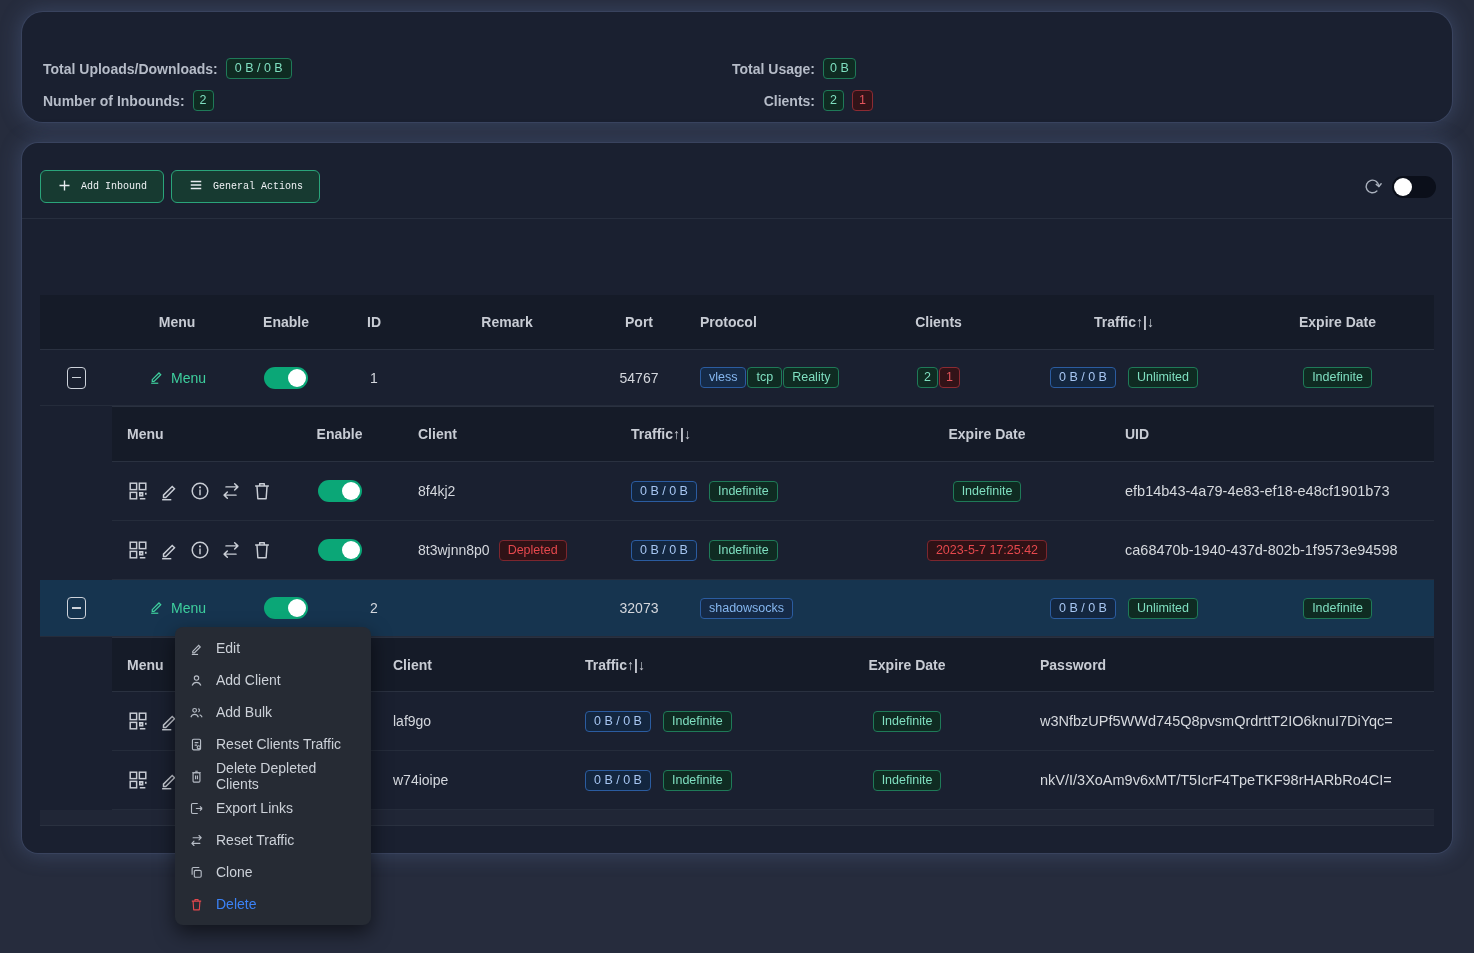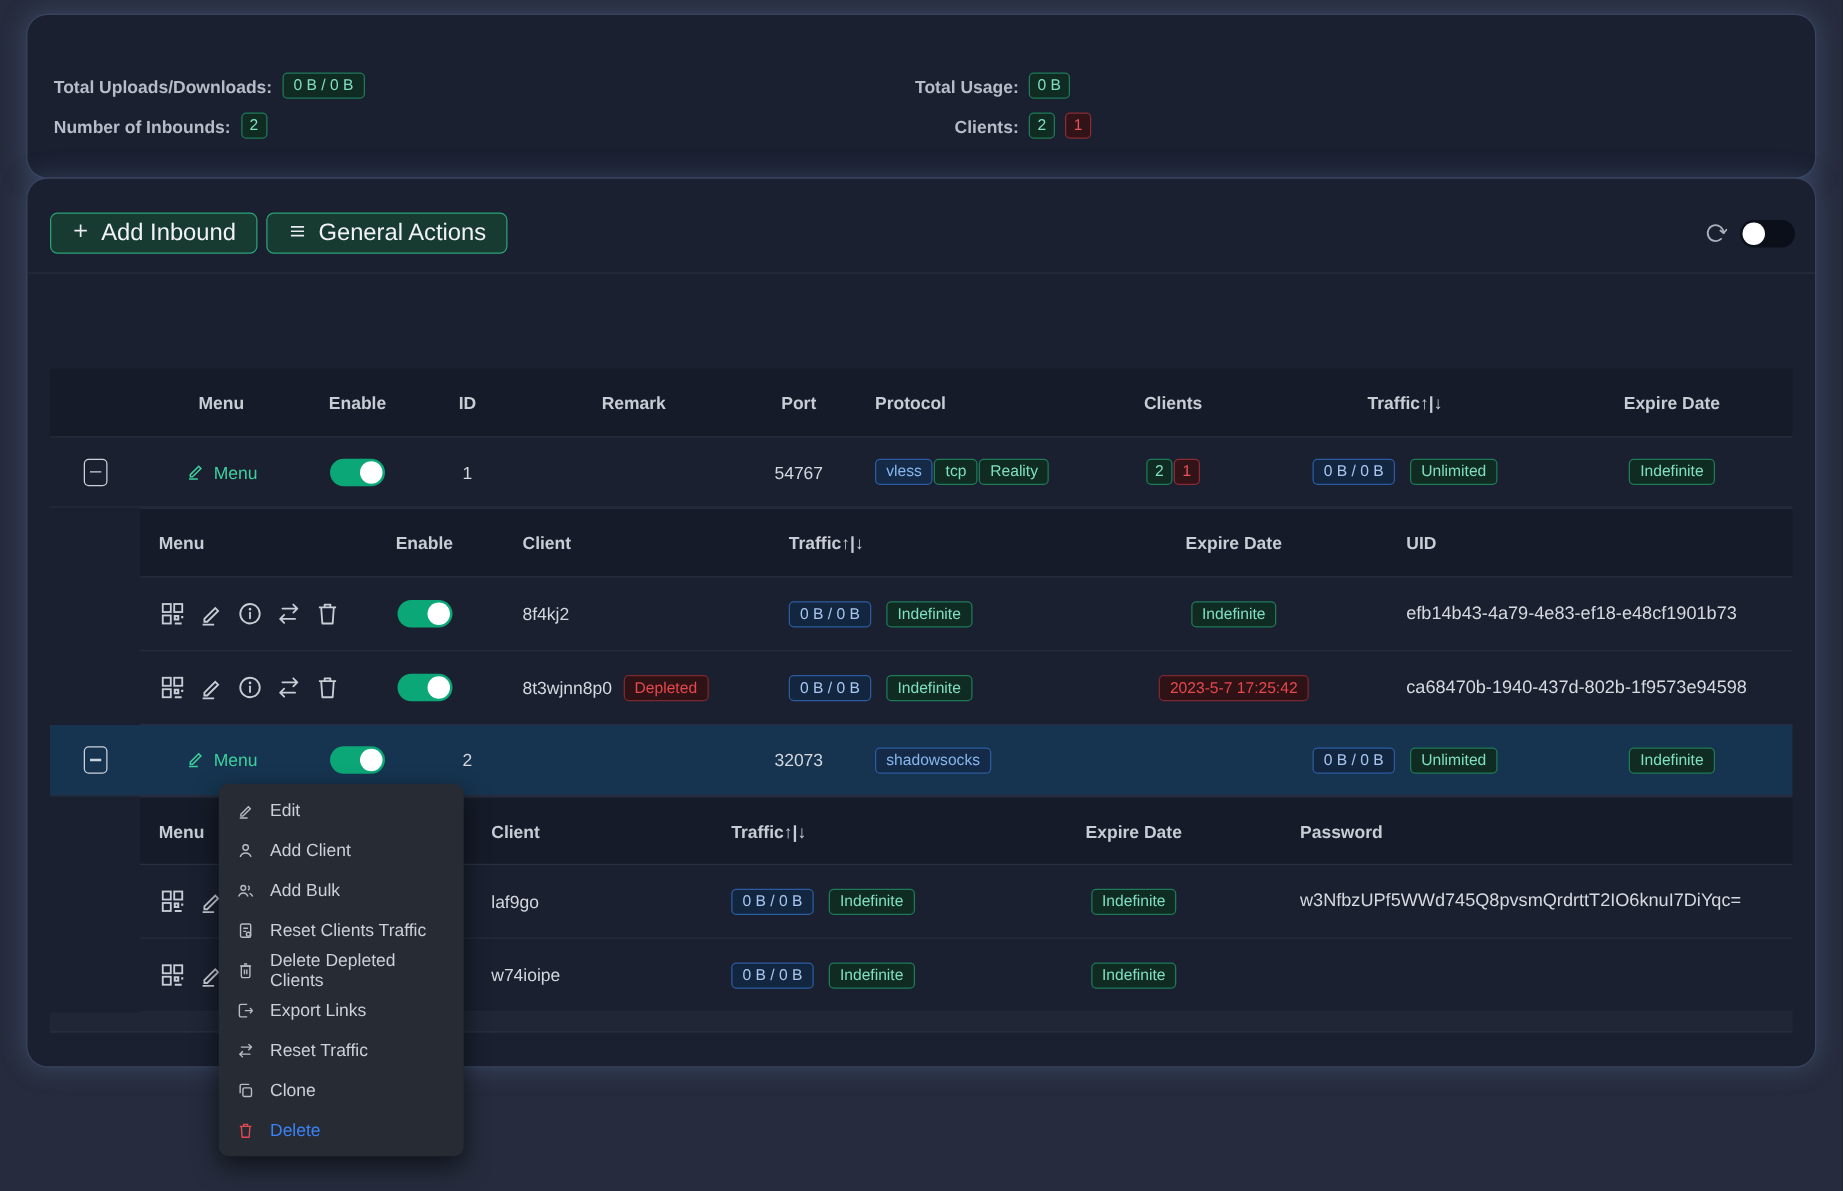--- a/index.html
+++ b/index.html
@@ -1,21 +1,21 @@
 <!DOCTYPE html>
 <html><head>
 <meta charset="utf-8">
 <style>
   * { margin:0; padding:0; box-sizing:border-box; }
   body { background:#1e2330; font-family:"Liberation Sans","DejaVu Sans",sans-serif; }
   .page { position:relative; width:1474px; height:953px; overflow:hidden; background:#262c3d; color:#d4d7dd; font-size:14px; }
 
   .card { position:absolute; background:#1a2030; border-radius:16px;
           box-shadow:0 0 0 1px #39435e, 0 0 20px 3px rgba(100,125,180,.28); }
-  .stats-card { left:22px; top:12px; width:1430px; height:130px; }
+  .stats-card { left:22px; top:12px; width:1430px; height:110px;border-radius:21px; }
   .main-panel { left:22px; top:143px; width:1430px; height:710px; }
 
   .stat-col { position:absolute; top:46px; display:flex; flex-direction:column; gap:11px; }
   .stat-col.left { left:21px; }
   .stat-col.right { left:660px; }
   .stat-row { display:flex; align-items:center; gap:8px; height:21px; }
   .stat-row .lbl { color:#b6bcc8; font-weight:600; }
   .stat-col.right .lbl { display:inline-block; min-width:133px; text-align:right; }
 
   .badge { display:inline-flex; align-items:center; padding:1px 8px; border-radius:4px;
@@ -23,21 +23,21 @@
   .b-green { color:#7fdfc0; border-color:#1f7a58; background:#0f2b22; }
   .b-blue  { color:#a7c6f2; border-color:#2b5ca0; background:#13263f; }
   .b-tag   { color:#85b6ef; border-color:#2b5ca0; background:#152a47; }
   .b-red   { color:#e5545b; border-color:#8c2b33; background:#321318; }
   .b-dred  { color:#e5484d; border-color:#7c262e; background:#2f1216; }
   .b-num   { padding:1px 6px; }
 
   .toolbar { position:absolute; top:27px; left:18px; right:16px; height:33px; display:flex; gap:7px; align-items:center; }
   .btn { display:inline-flex; align-items:center; gap:9px; height:33px; padding:0 16px;
          background:#173a31; border:1px solid #2aa47a; border-radius:6px; color:#f0f2f5;
-         font-size:19px; font-weight:500; cursor:pointer; font-family:Liberation Sans, sans-serif; }
+         font-size:10px; font-weight:500; cursor:pointer; font-family:Liberation Mono, monospace; }
   .btn svg { stroke:#e8ebef; }
   .toolbar-right { margin-left:auto; display:flex; align-items:center; gap:10px; }
   .icon-btn { color:#aab1bd; cursor:pointer; display:flex; }
 
   .switch { position:relative; width:44px; height:22px; border-radius:11px; background:#0ba777; cursor:pointer; flex:none; }
   .switch .knob { position:absolute; top:2px; right:2px; width:18px; height:18px; border-radius:50%; background:#fff; }
   .switch.off { background:#0b0f1a; }
   .switch.off .knob { right:auto; left:2px; }
 
   .divider { position:absolute; top:75px; left:0; right:0; border-top:1px solid #272e3e; }
@@ -442,20 +442,21 @@
               <div class="switch">
                 <div class="knob"></div>
               </div>
             </span>
           <span class="l pl11">w74ioipe</span>
           <span class="l pl8 cellflex gap12">
             <span class="badge b-blue">0 B / 0 B</span>
             <span class="badge b-green">Indefinite</span>
           </span>
           <span class="c"><span class="badge b-green">Indefinite</span></span>
+          <span class="l pl43 mono-id">nkV/I/3XoAm9v6xMT/T5IcrF4TpeTKF98rHARbRo4CI=</span>
         </div>
       </div>
 
       <div class="tfooter"></div>
     </div>
 
     <div class="dropdown">
       <div class="dd-item">
         <span class="dd-ico">
             <svg width="15" height="15" viewBox="0 0 24 24" fill="none" stroke="currentColor" stroke-width="1.8">

